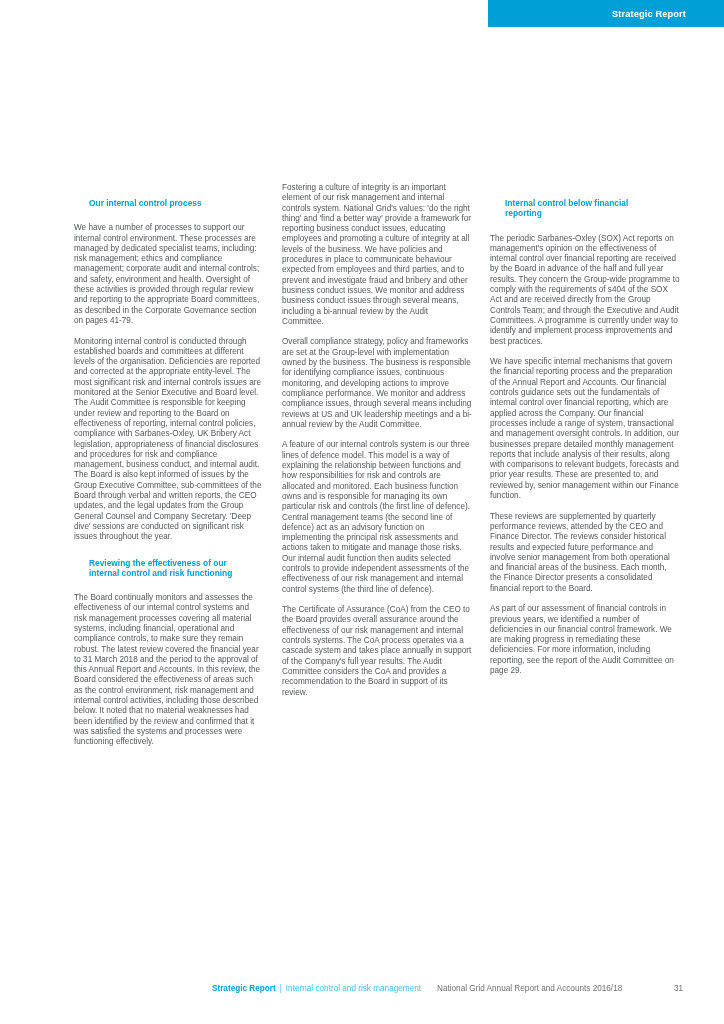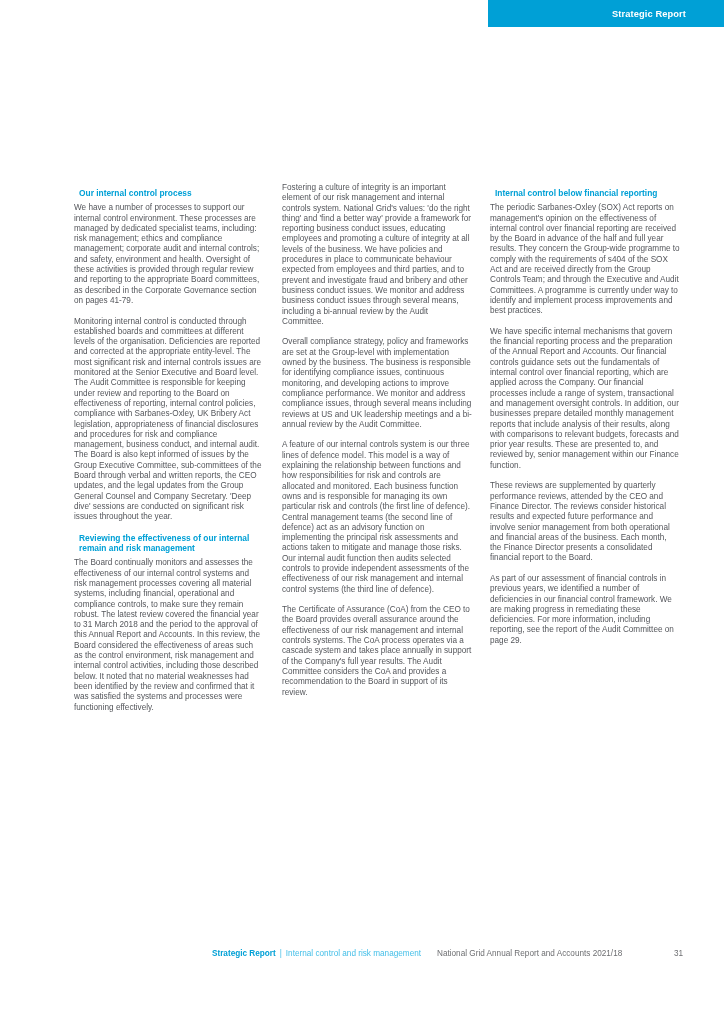--- a/index.html
+++ b/index.html
@@ -35,32 +35,32 @@
     display: flex;
     gap: 18px;
   }
   .col {
     width: 190px;
     font-size: 8.2px;
     line-height: 10.3px;
     color: #54565B;
   }
   .col h3 {
-    margin: 5px;
+    margin: 15px;
     font-size: 8.4px;
     line-height: 10.3px;
     font-weight: bold;
     color: #00A0D6;
   }
   .col p {
     margin: 0 0 10.3px 0;
   }
   .footer {
     position: absolute;
-    top: 949px;
+    top: 984px;
     left: 0;
     width: 724px;
     height: 12px;
     font-size: 8.2px;
     line-height: 10px;
   }
   .footer .left { position: absolute; left: 212px; top: 0; white-space: nowrap; }
   .footer .left .bold { color: #00A0D6; font-weight: bold; }
   .footer .left .sep { color: #44BFE8; padding: 0 4px; }
   .footer .left .sub { color: #44BFE8; }
@@ -75,21 +75,21 @@
   <div class="header-tab">
     <span>Strategic Report</span>
   </div>
 
   <div class="content">
 
     <div class="col">
       <h3>Our internal control process</h3>
       <p>We have a number of processes to support our internal control environment. These processes are managed by dedicated specialist teams, including: risk management; ethics and compliance management; corporate audit and internal controls; and safety, environment and health. Oversight of these activities is provided through regular review and reporting to the appropriate Board committees, as described in the Corporate Governance section on pages 41-79.</p>
       <p>Monitoring internal control is conducted through established boards and committees at different levels of the organisation. Deficiencies are reported and corrected at the appropriate entity-level. The most significant risk and internal controls issues are monitored at the Senior Executive and Board level. The Audit Committee is responsible for keeping under review and reporting to the Board on effectiveness of reporting, internal control policies, compliance with Sarbanes-Oxley, UK Bribery Act legislation, appropriateness of financial disclosures and procedures for risk and compliance management, business conduct, and internal audit. The Board is also kept informed of issues by the Group Executive Committee, sub-committees of the Board through verbal and written reports, the CEO updates, and the legal updates from the Group General Counsel and Company Secretary. 'Deep dive' sessions are conducted on significant risk issues throughout the year.</p>
-      <h3>Reviewing the effectiveness of our internal remain and risk management</h3>
+      <h3>Reviewing the effectiveness of our internal control and risk functioning</h3>
       <p>The Board continually monitors and assesses the effectiveness of our internal control systems and risk management processes covering all material systems, including financial, operational and compliance controls, to make sure they remain robust. The latest review covered the financial year to 31 March 2018 and the period to the approval of this Annual Report and Accounts. In this review, the Board considered the effectiveness of areas such as the control environment, risk management and internal control activities, including those described below. It noted that no material weaknesses had been identified by the review and confirmed that it was satisfied the systems and processes were functioning effectively.</p>
     </div>
 
     <div class="col">
       <p>Fostering a culture of integrity is an important element of our risk management and internal controls system. National Grid's values: 'do the right thing' and 'find a better way' provide a framework for reporting business conduct issues, educating employees and promoting a culture of integrity at all levels of the business. We have policies and procedures in place to communicate behaviour expected from employees and third parties, and to prevent and investigate fraud and bribery and other business conduct issues. We monitor and address business conduct issues through several means, including a bi-annual review by the Audit Committee.</p>
       <p>Overall compliance strategy, policy and frameworks are set at the Group-level with implementation owned by the business. The business is responsible for identifying compliance issues, continuous monitoring, and developing actions to improve compliance performance. We monitor and address compliance issues, through several means including reviews at US and UK leadership meetings and a bi-annual review by the Audit Committee.</p>
       <p>A feature of our internal controls system is our three lines of defence model. This model is a way of explaining the relationship between functions and how responsibilities for risk and controls are allocated and monitored. Each business function owns and is responsible for managing its own particular risk and controls (the first line of defence). Central management teams (the second line of defence) act as an advisory function on implementing the principal risk assessments and actions taken to mitigate and manage those risks. Our internal audit function then audits selected controls to provide independent assessments of the effectiveness of our risk management and internal control systems (the third line of defence).</p>
       <p>The Certificate of Assurance (CoA) from the CEO to the Board provides overall assurance around the effectiveness of our risk management and internal controls systems. The CoA process operates via a cascade system and takes place annually in support of the Company's full year results. The Audit Committee considers the CoA and provides a recommendation to the Board in support of its review.</p>
     </div>
 
@@ -100,17 +100,17 @@
       <p>These reviews are supplemented by quarterly performance reviews, attended by the CEO and Finance Director. The reviews consider historical results and expected future performance and involve senior management from both operational and financial areas of the business. Each month, the Finance Director presents a consolidated financial report to the Board.</p>
       <p>As part of our assessment of financial controls in previous years, we identified a number of deficiencies in our financial control framework. We are making progress in remediating these deficiencies. For more information, including reporting, see the report of the Audit Committee on page 29.</p>
     </div>
 
   </div>
 
   <div class="footer">
     <span class="left">
       <span class="bold">Strategic Report</span><span class="sep">|</span><span class="sub">Internal control and risk management</span>
     </span>
-    <span class="report-title">National Grid Annual Report and Accounts 2021/18</span>
+    <span class="report-title">National Grid Annual Report and Accounts 2016/18</span>
     <span class="page-number">31</span>
   </div>
 
 </div>
 
 </body></html>

